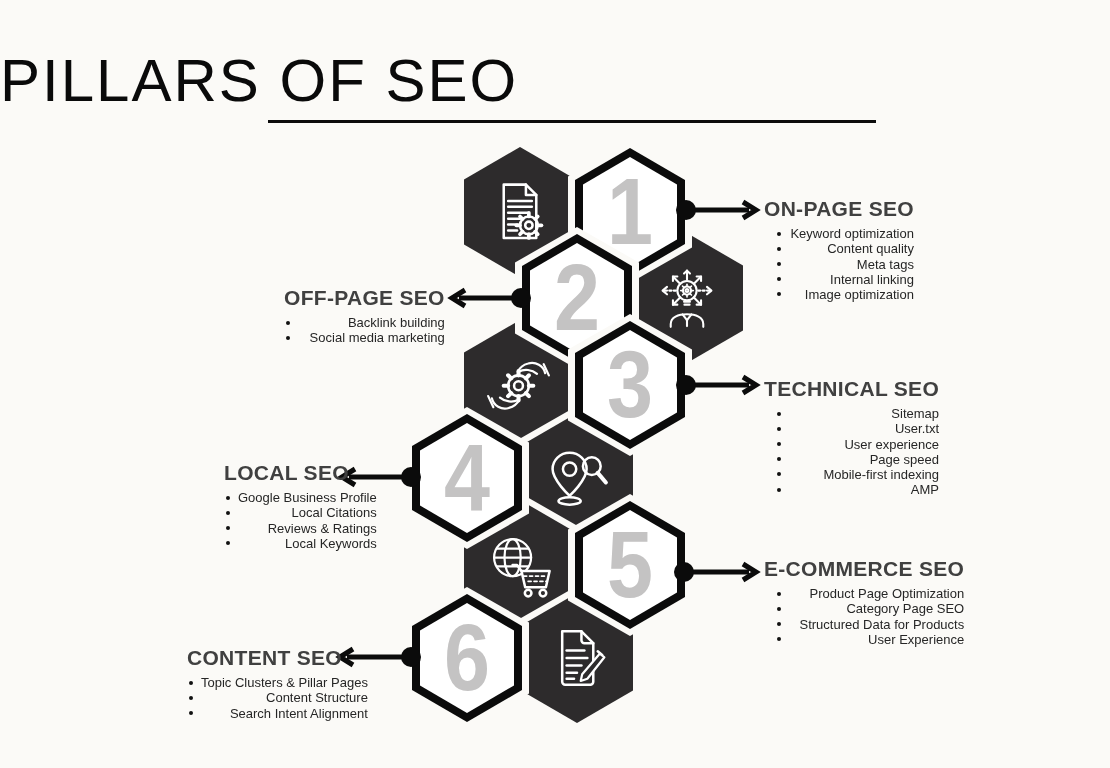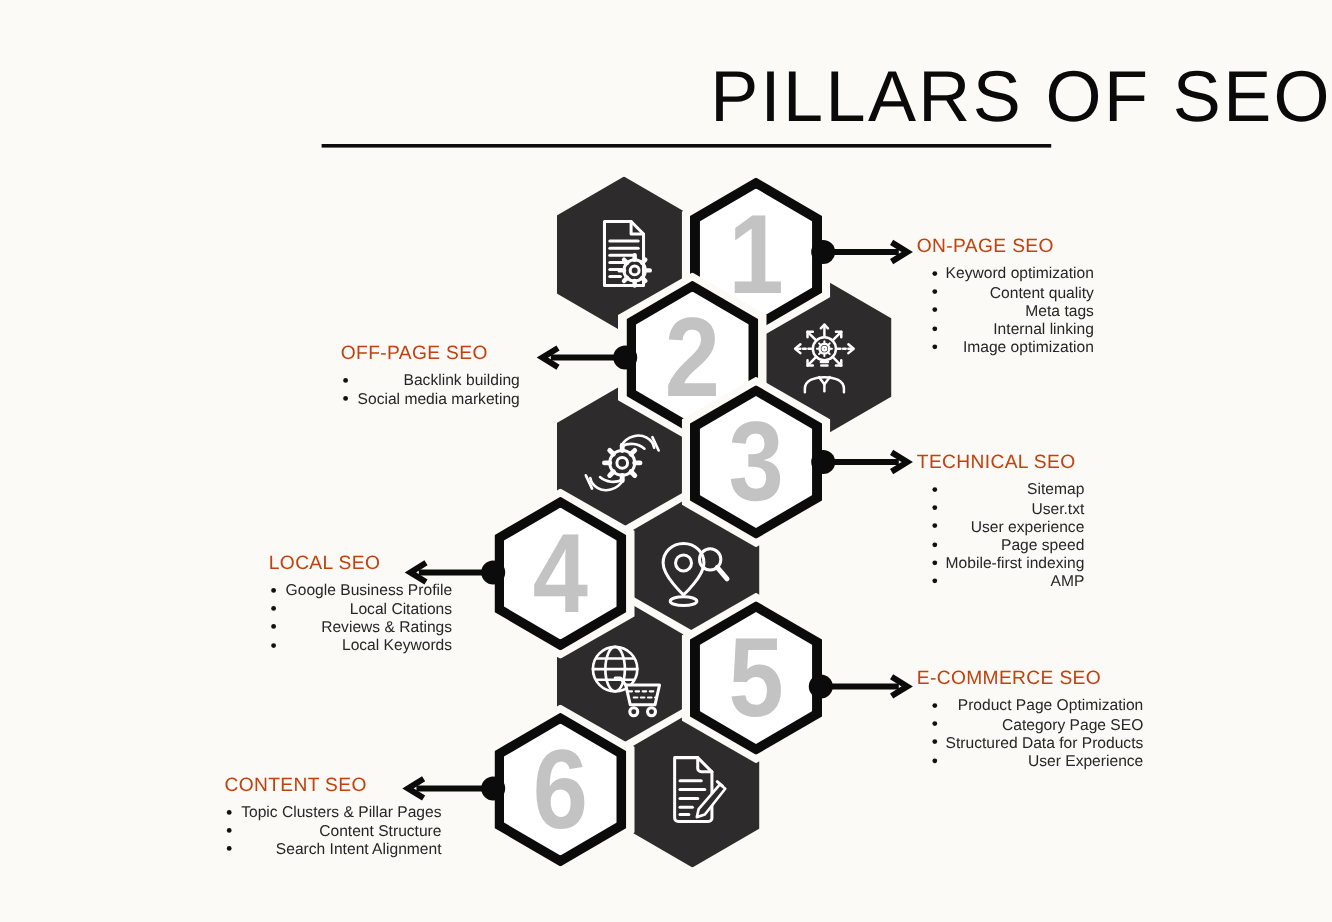--- a/index.html
+++ b/index.html
@@ -1,20 +1,20 @@
 <!DOCTYPE html>
 <html><head>
 <meta charset="utf-8">
 <style>
   html,body{margin:0;padding:0;background:#fbfaf7;}
   .stage{position:relative;width:1110px;height:768px;background:#fbfaf7;overflow:hidden;
          font-family:"Liberation Sans",sans-serif;}
 
   
-  .stage h1{position:absolute;left:0;top:46px;width:100%;margin:0;text-align:right;
+  .stage h1{position:absolute;left:0;top:46px;width:100%;margin:0;text-align:left;
             font-weight:400;font-size:60px;letter-spacing:2px;color:#0a0a0a;
             font-family:"Liberation Sans",sans-serif;}
   .title-underline{position:absolute;left:268px;top:120px;width:608px;height:3px;background:#0c0c0c;}
 
   
   .hex{position:absolute;}
   .hex.num{width:110px;height:128px;z-index:3;}
   .hex.dark{width:112px;height:130px;z-index:2;}
   .hexagon{position:absolute;clip-path:polygon(50% 0%,100% 25%,100% 75%,50% 100%,0% 75%,0% 25%);}
   .hex .halo{left:-7px;top:-7px;right:-7px;bottom:-7px;background:#fbfaf7;}
@@ -28,22 +28,22 @@
         fill:none;stroke:#ffffff;stroke-width:3.4;stroke-linecap:round;stroke-linejoin:round;}
 
   
   .arrows{position:absolute;left:0;top:0;z-index:4;pointer-events:none;}
   .arrows line{stroke:#0b0b0b;stroke-width:5;}
   .arrows circle{fill:#0b0b0b;}
   .arrows polyline{fill:none;stroke:#0b0b0b;stroke-width:5;stroke-linecap:butt;stroke-linejoin:miter;}
 
   
   .label{position:absolute;z-index:5;}
-  .label h2{margin:0;font-weight:400;font-size:16px;line-height:1.15;letter-spacing:.3px;
-            color:#c2410c;white-space:nowrap;}
+  .label h2{margin:0;font-weight:700;font-size:21px;line-height:1.15;letter-spacing:.3px;
+            color:#404040;white-space:nowrap;}
   .label ul{margin:5px 0 0;padding:0 0 0 24px;list-style:none;text-align:right;}
   .label li{position:relative;font-size:13px;line-height:15.2px;color:#262626;white-space:nowrap;}
   .label li::before{content:"";position:absolute;left:-11px;top:5.5px;width:4px;height:4px;
                     border-radius:50%;background:#111;}
   .label.left ul{padding-left:14px;}
   .label.left li::before{left:-12px;}
 </style>
 </head>
 <body>
 

